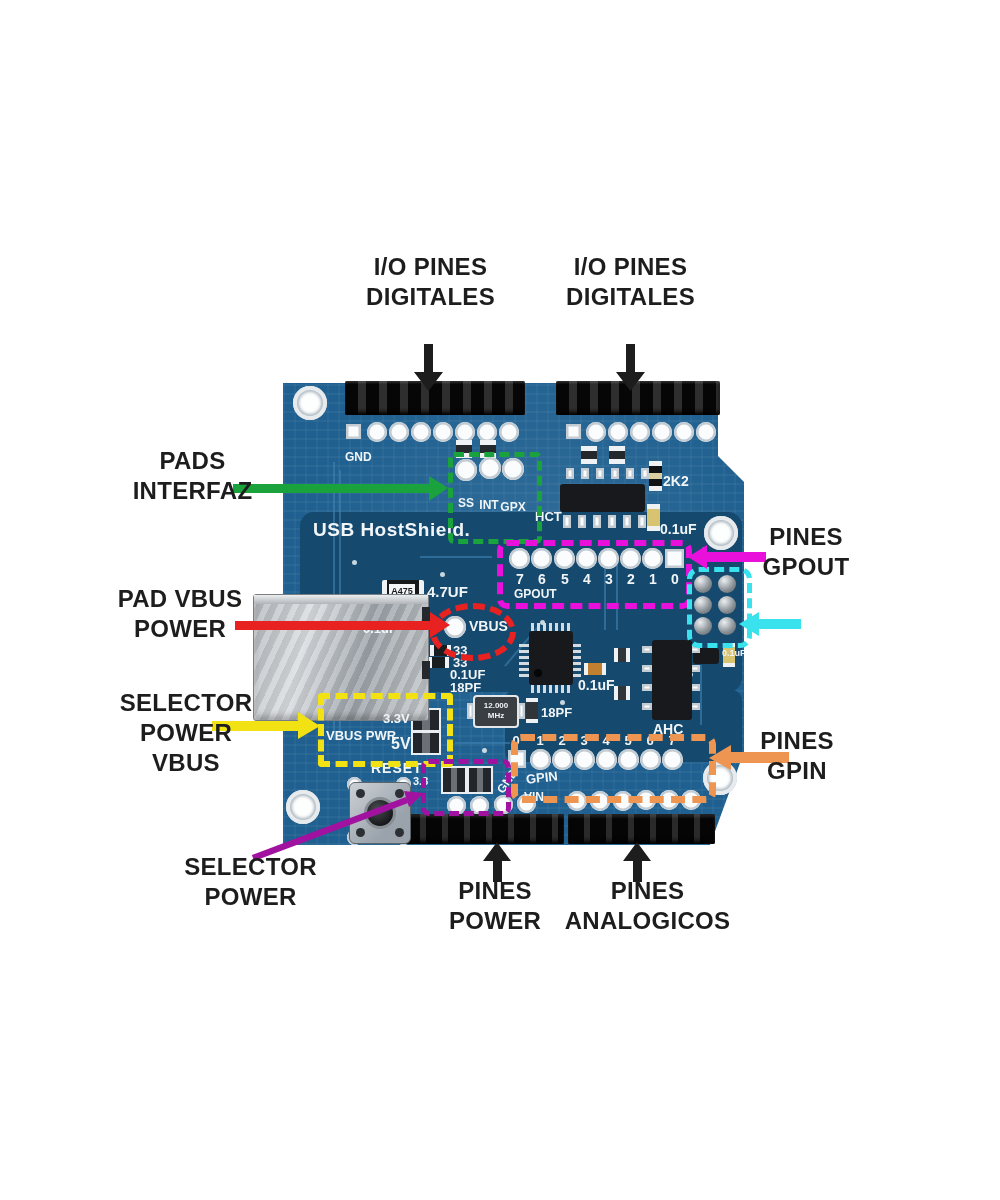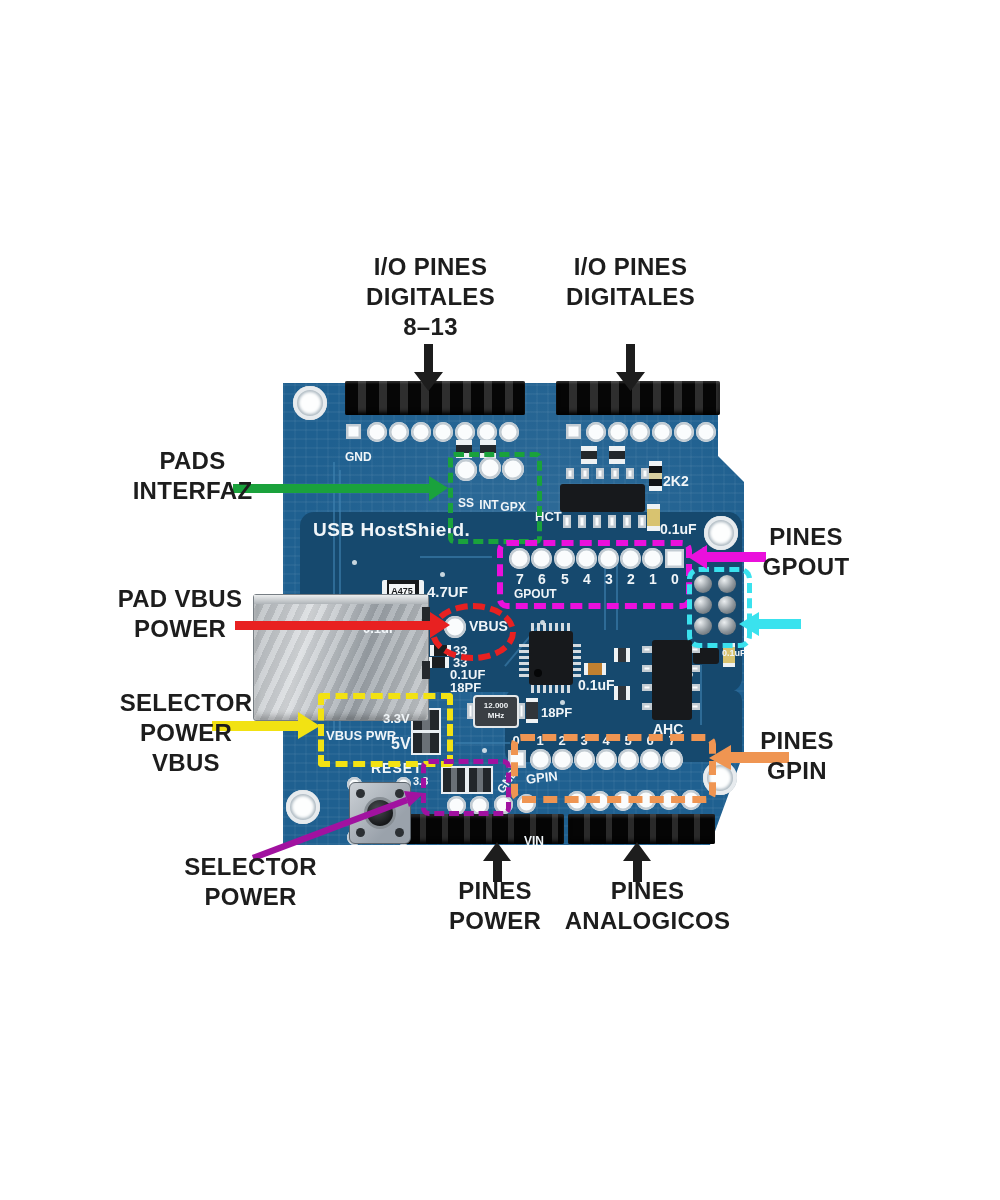--- a/index.html
+++ b/index.html
@@ -241,21 +241,21 @@
     <div class="abs" style="left:6px;bottom:6px;width:9px;height:9px;border-radius:50%;background:#2c3034;"></div>
     <div class="abs" style="right:6px;bottom:6px;width:9px;height:9px;border-radius:50%;background:#2c3034;"></div>
     <div class="abs" style="left:14px;top:14px;width:32px;height:32px;border-radius:50%;
          background:radial-gradient(circle at 40% 35%,#4a4e52,#17191b 70%);border:3px solid #878e94;box-sizing:border-box;"></div>
   </div>
 
   <div class="silk vert" style="left:413px;top:775px;width:30px;font-size:11px;">3.3</div>
   <div class="jumper" style="left:441px;top:766px;width:22px;height:24px;"></div>
   <div class="jumper" style="left:467px;top:766px;width:22px;height:24px;"></div>
   <div class="silk" style="left:494px;top:774px;font-size:12px;transform:rotate(-55deg);">GND</div>
-  <div class="silk vert" style="left:524px;top:790px;width:34px;font-size:12px;margin-top:44px;">VIN</div>
+  <div class="silk vert" style="left:524px;top:790px;width:34px;font-size:12px;">VIN</div>
 
   <div class="pad" style="left:447px;top:796px;width:19px;height:19px;"></div>
   <div class="pad" style="left:470px;top:796px;width:19px;height:19px;"></div>
   <div class="pad" style="left:494px;top:795px;width:19px;height:19px;"></div>
   <div class="pad" style="left:517px;top:794px;width:19px;height:19px;"></div>
 
   <div class="num" style="left:508px;top:733px;font-size:13px;">0</div>
   <div class="num" style="left:532px;top:733px;font-size:13px;">1</div>
   <div class="num" style="left:554px;top:733px;font-size:13px;">2</div>
   <div class="num" style="left:576px;top:733px;font-size:13px;">3</div>
@@ -312,21 +312,20 @@
     <polygon fill="#ef9552" points="709,758 731,745 731,752 789,752 789,763 731,763 731,770"></polygon>
     <polygon fill="#1d1d1d" points="497,842 511,861 502,861 502,882 493,882 493,861 483,861"></polygon>
     <polygon fill="#1d1d1d" points="637,842 651,861 642,861 642,882 633,882 633,861 623,861"></polygon>
     <line x1="253" y1="858" x2="407" y2="800" stroke="#a112a0" stroke-width="6.5"></line>
     <polygon fill="#a112a0" points="424,793 409,807 404,791"></polygon>
   </svg>
 
   <div class="lbl" style="left:328px;top:252px;width:205px;">
     <div>I/O PINES</div>
     <div>DIGITALES</div>
-    <div>8–13</div>
   </div>
   <div class="lbl" style="left:528px;top:252px;width:205px;">
     <div>I/O PINES</div>
     <div>DIGITALES</div>
   </div>
   <div class="lbl" style="left:100px;top:446px;width:185px;">
     <div>PADS</div>
     <div>INTERFAZ</div>
   </div>
   <div class="lbl" style="left:95px;top:584px;width:170px;">

